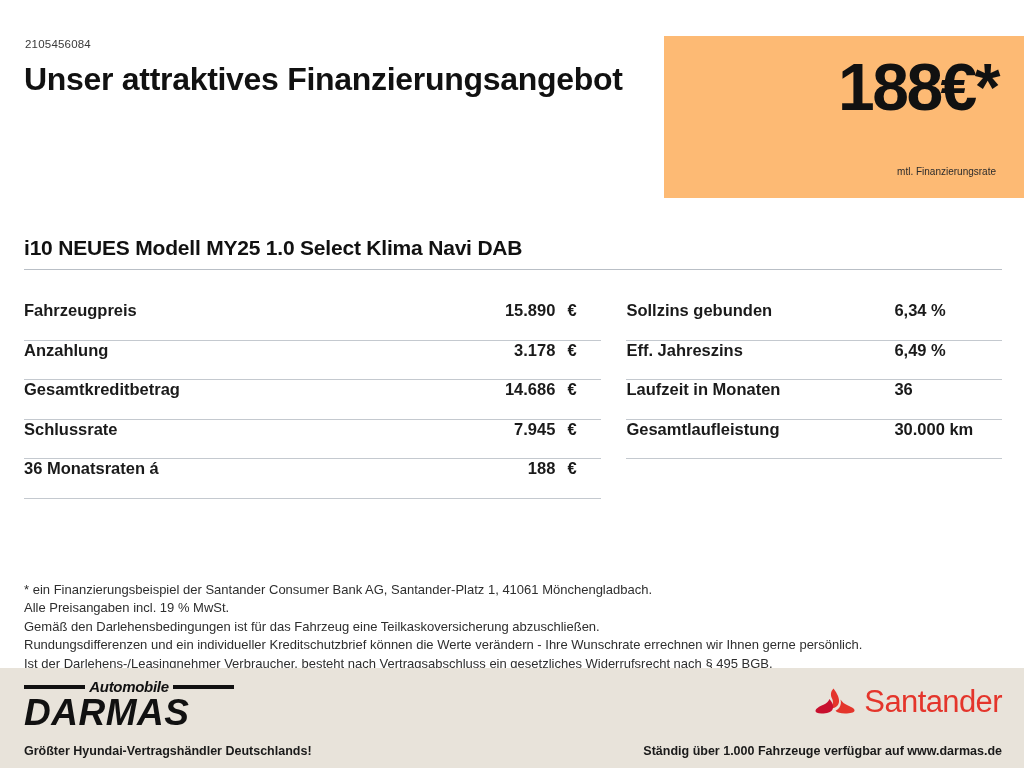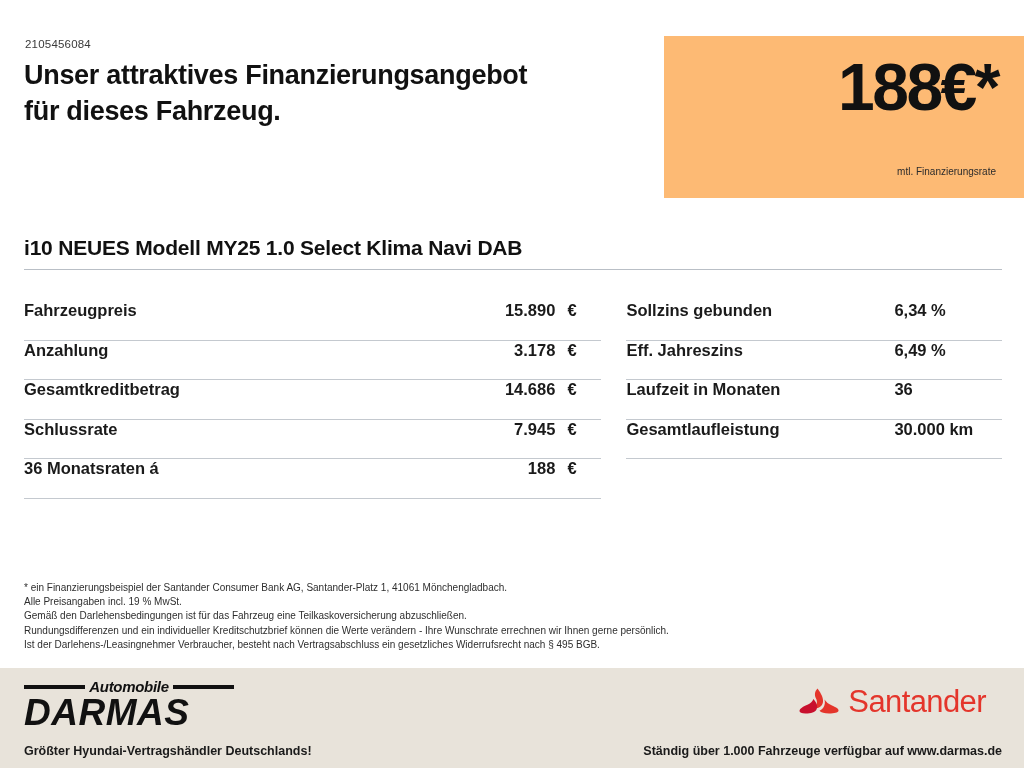--- a/index.html
+++ b/index.html
@@ -37,21 +37,21 @@
     left: 25px;
     top: 38px;
     font-size: 11.5px;
     letter-spacing: 0.2px;
     color: #3a3a3a;
   }
   .headline {
     position: absolute;
     left: 24px;
     top: 58px;
-    font-size: 27px;
+    font-size: 32px;
     font-weight: bold;
     line-height: 1.32;
     letter-spacing: -0.3px;
     color: #111111;
     width: 640px;
   }
   .headline .l2 { display: block; }
 
   .rate-badge {
     position: absolute;
@@ -145,21 +145,21 @@
     text-align: left;
     white-space: nowrap;
   }
 
   
   .fineprint {
     position: absolute;
     left: 24px;
     top: 581px;
     width: 960px;
-    font-size: 10px;
+    font-size: 13px;
     line-height: 1.42;
     color: #2e2e2e;
   }
   .fineprint div { white-space: nowrap; }
 
   
   .footer {
     position: absolute;
     left: 0;
     top: 668px;
@@ -199,21 +199,21 @@
     font-weight: bold;
     letter-spacing: 0.5px;
     color: #111111;
     line-height: 1.02;
     margin-top: -1px;
     white-space: nowrap;
   }
 
   .santander-logo {
     position: absolute;
-    right: 38px;
+    right: 22px;
     top: 18px;
     display: flex;
     align-items: center;
     gap: 9px;
   }
   .flame { width: 40px; height: 30px; display: block; }
   .santander-word {
     font-size: 31px;
     color: #e4352b;
     letter-spacing: -0.6px;
@@ -242,21 +242,20 @@
 </style>
 </head>
 <body>
 
 <div class="page">
 
   <div class="header">
     <div class="offer-id">2105456084</div>
     <div class="headline">
       <span class="l1">Unser attraktives Finanzierungsangebot</span>
-      <span class="l2">für dieses Fahrzeug.</span>
     </div>
 
     <div class="rate-badge">
       <div class="rate-amount">188€*</div>
       <div class="rate-caption">mtl. Finanzierungsrate</div>
     </div>
   </div>
 
   <div class="vehicle-title">i10 NEUES Modell MY25 1.0 Select Klima Navi DAB</div>
 

